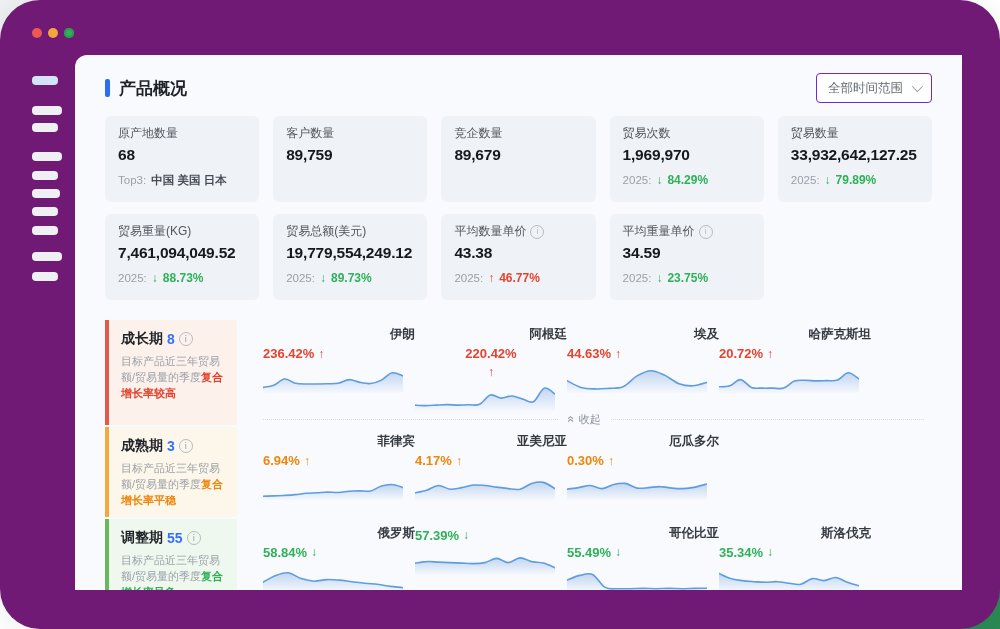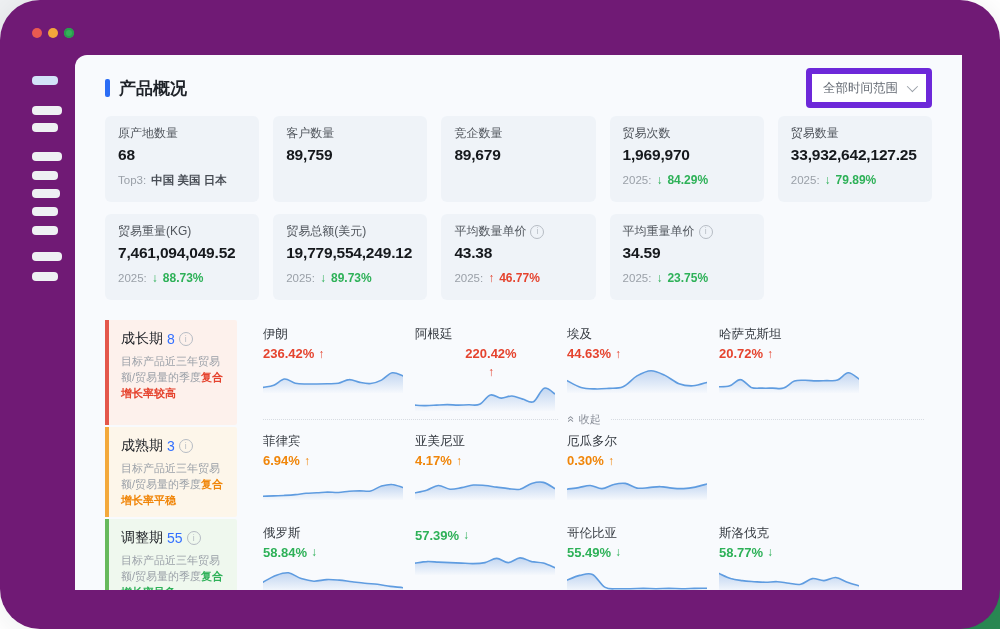--- a/index.html
+++ b/index.html
@@ -16,21 +16,21 @@
   .sidebar{position:absolute;left:32px;top:72px;width:46px;}
   .sb{position:absolute;height:9px;border-radius:4px;background:#eef0f3;}
   .sb.active{background:#d3e3f9;}
   
   .main{position:absolute;left:75px;top:55px;width:887px;height:535px;box-sizing:border-box;
         background:#f8fafd;border-radius:12px 0 0 0;padding:18px 30px 0 30px;overflow:hidden;}
   .hdr{display:flex;align-items:center;justify-content:space-between;height:30px;}
   .hleft{display:flex;align-items:center;gap:9px;}
   .accent{width:5px;height:18px;border-radius:2px;background:#2b6df5;}
   .title{font-size:17px;font-weight:700;color:#1f2329;}
-  .dropdown{display:flex;align-items:center;gap:9px;background:#fff;border:6px solid #6d28d9;border-radius:4px;
+  .dropdown{display:flex;align-items:center;gap:9px;background:#fff;border:1px solid #6d28d9;border-radius:4px;
             height:28px;padding:0 11px;font-size:12.5px;color:#646a73;cursor:pointer;}
   .chev{width:7px;height:7px;border-right:1.5px solid #9aa0a8;border-bottom:1.5px solid #9aa0a8;
         transform:rotate(45deg) translateY(-2px);}
   
   .grid{display:grid;grid-template-columns:repeat(5,1fr);gap:12px 14px;margin-top:13px;}
   .card{background:#eff3f8;border-radius:6px;padding:10px 13px;min-height:66px;}
   .s-label{font-size:12px;color:#51565d;display:flex;align-items:center;gap:4px;line-height:15px;}
   .s-value{margin-top:5px;font-size:15.5px;font-weight:700;color:#15181c;letter-spacing:-.2px;white-space:nowrap;}
   .s-sub{margin-top:9px;font-size:11.5px;color:#9aa0a8;white-space:nowrap;}
   .s-sub b{color:#474c54;font-weight:700;margin-left:2px;}
@@ -38,27 +38,27 @@
   .pct{font-weight:700;font-size:12px;}
   .t-red{color:#e5432e;} .t-green{color:#2eb158;}
   .arrow{font-weight:700;font-size:12px;}
   .info{display:inline-flex;align-items:center;justify-content:center;width:12px;height:12px;border-radius:50%;
         border:1px solid #b6bcc4;color:#b6bcc4;font-size:8.5px;line-height:1;font-style:normal;flex:none;}
   
   .stages{margin-top:20px;}
   .stage{display:flex;margin-bottom:2px;position:relative;}
   .stage-label{width:132px;flex:none;box-sizing:border-box;border-left:4px solid #ccc;
                padding:10px 10px 8px 12px;border-radius:0 2px 2px 0;}
-  .st-title{font-size:14px;font-weight:400;color:#23262b;display:flex;align-items:center;gap:4px;}
+  .st-title{font-size:14px;font-weight:700;color:#23262b;display:flex;align-items:center;gap:4px;}
   .st-count{color:#3370ff;}
   .st-desc{margin-top:6px;font-size:11px;color:#9aa0a8;line-height:1.45;}
   .st-desc b{font-weight:700;}
   .stage-charts{flex:1;position:relative;display:flex;align-items:flex-start;padding:6px 0 14px 26px;}
   .country{width:152px;flex:none;}
-  .c-name{font-size:12.5px;color:#363b42;font-weight:400;}
+  .c-name{font-size:12.5px;color:#363b42;font-weight:700;text-align:right;}
   .c-pct{margin-top:3px;font-size:13px;font-weight:700;display:flex;align-items:center;gap:4px;}
   .c-spark{margin-top:2px;display:block;}
   .divider{position:absolute;left:26px;right:8px;bottom:5px;border-top:1px dotted #d7dbe1;}
   .toggle{position:absolute;left:0;right:0;bottom:-2px;text-align:center;}
   .toggle span.tg{display:inline-flex;align-items:center;gap:4px;background:#f8fafd;padding:0 9px;
         font-size:11px;color:#8a8f99;cursor:pointer;position:relative;z-index:1;}
   .tchev{display:inline-block;font-size:12px;line-height:1;color:#8a8f99;}
   .tchev.up{transform:rotate(90deg);} .tchev.down{transform:rotate(-90deg);}
 </style>
 </head>
@@ -314,21 +314,21 @@
                 <span class="arrow" style="color: rgb(46, 177, 88);">↓</span>
               </div>
               <svg width="140" height="30" class="c-spark">
                 <path d="M0.0,18.1C2.1,17.3 8.5,14.4 12.7,13.4C17.0,12.5 21.2,10.4 25.5,12.4C29.7,14.4 33.9,23.0 38.2,25.4C42.4,27.8 46.7,26.5 50.9,26.7C55.2,26.9 59.4,26.7 63.6,26.7C67.9,26.7 72.1,26.4 76.4,26.4C80.6,26.4 84.8,26.7 89.1,26.7C93.3,26.7 97.6,26.4 101.8,26.4C106.1,26.4 110.3,26.7 114.5,26.7C118.8,26.7 123.0,26.5 127.3,26.4C131.5,26.4 137.9,26.2 140.0,26.2L140,30 L0,30 Z" fill="url(#sparkfill)"></path>
                 <path d="M0.0,18.1C2.1,17.3 8.5,14.4 12.7,13.4C17.0,12.5 21.2,10.4 25.5,12.4C29.7,14.4 33.9,23.0 38.2,25.4C42.4,27.8 46.7,26.5 50.9,26.7C55.2,26.9 59.4,26.7 63.6,26.7C67.9,26.7 72.1,26.4 76.4,26.4C80.6,26.4 84.8,26.7 89.1,26.7C93.3,26.7 97.6,26.4 101.8,26.4C106.1,26.4 110.3,26.7 114.5,26.7C118.8,26.7 123.0,26.5 127.3,26.4C131.5,26.4 137.9,26.2 140.0,26.2" fill="none" stroke="#5f9ce0" stroke-width="1.6" stroke-linecap="round"></path>
               </svg>
             </div>
             <div class="country">
               <div class="c-name">斯洛伐克</div>
               <div class="c-pct" style="color: rgb(46, 177, 88);">
-                <span>58.77%</span>
+                <span>35.34%</span>
                 <span class="arrow" style="color: rgb(46, 177, 88);">↓</span>
               </div>
               <svg width="140" height="30" class="c-spark">
                 <path d="M0.0,11.4C1.9,12.2 7.8,15.3 11.7,16.6C15.6,17.8 19.4,18.1 23.3,18.6C27.2,19.2 31.1,19.4 35.0,19.7C38.9,19.9 42.8,20.2 46.7,20.2C50.6,20.2 54.4,19.5 58.3,19.7C62.2,19.9 66.1,20.8 70.0,21.2C73.9,21.7 77.8,23.1 81.7,22.3C85.6,21.5 89.4,17.2 93.3,16.6C97.2,16.0 101.1,18.8 105.0,18.6C108.9,18.5 112.8,15.3 116.7,15.5C120.6,15.8 124.4,18.8 128.3,20.2C132.2,21.6 138.1,23.2 140.0,23.8L140,30 L0,30 Z" fill="url(#sparkfill)"></path>
                 <path d="M0.0,11.4C1.9,12.2 7.8,15.3 11.7,16.6C15.6,17.8 19.4,18.1 23.3,18.6C27.2,19.2 31.1,19.4 35.0,19.7C38.9,19.9 42.8,20.2 46.7,20.2C50.6,20.2 54.4,19.5 58.3,19.7C62.2,19.9 66.1,20.8 70.0,21.2C73.9,21.7 77.8,23.1 81.7,22.3C85.6,21.5 89.4,17.2 93.3,16.6C97.2,16.0 101.1,18.8 105.0,18.6C108.9,18.5 112.8,15.3 116.7,15.5C120.6,15.8 124.4,18.8 128.3,20.2C132.2,21.6 138.1,23.2 140.0,23.8" fill="none" stroke="#5f9ce0" stroke-width="1.6" stroke-linecap="round"></path>
               </svg>
             </div>
             <div class="divider"></div>
             <div class="toggle"><span class="tg">
                 <span class="tchev down">«</span>

